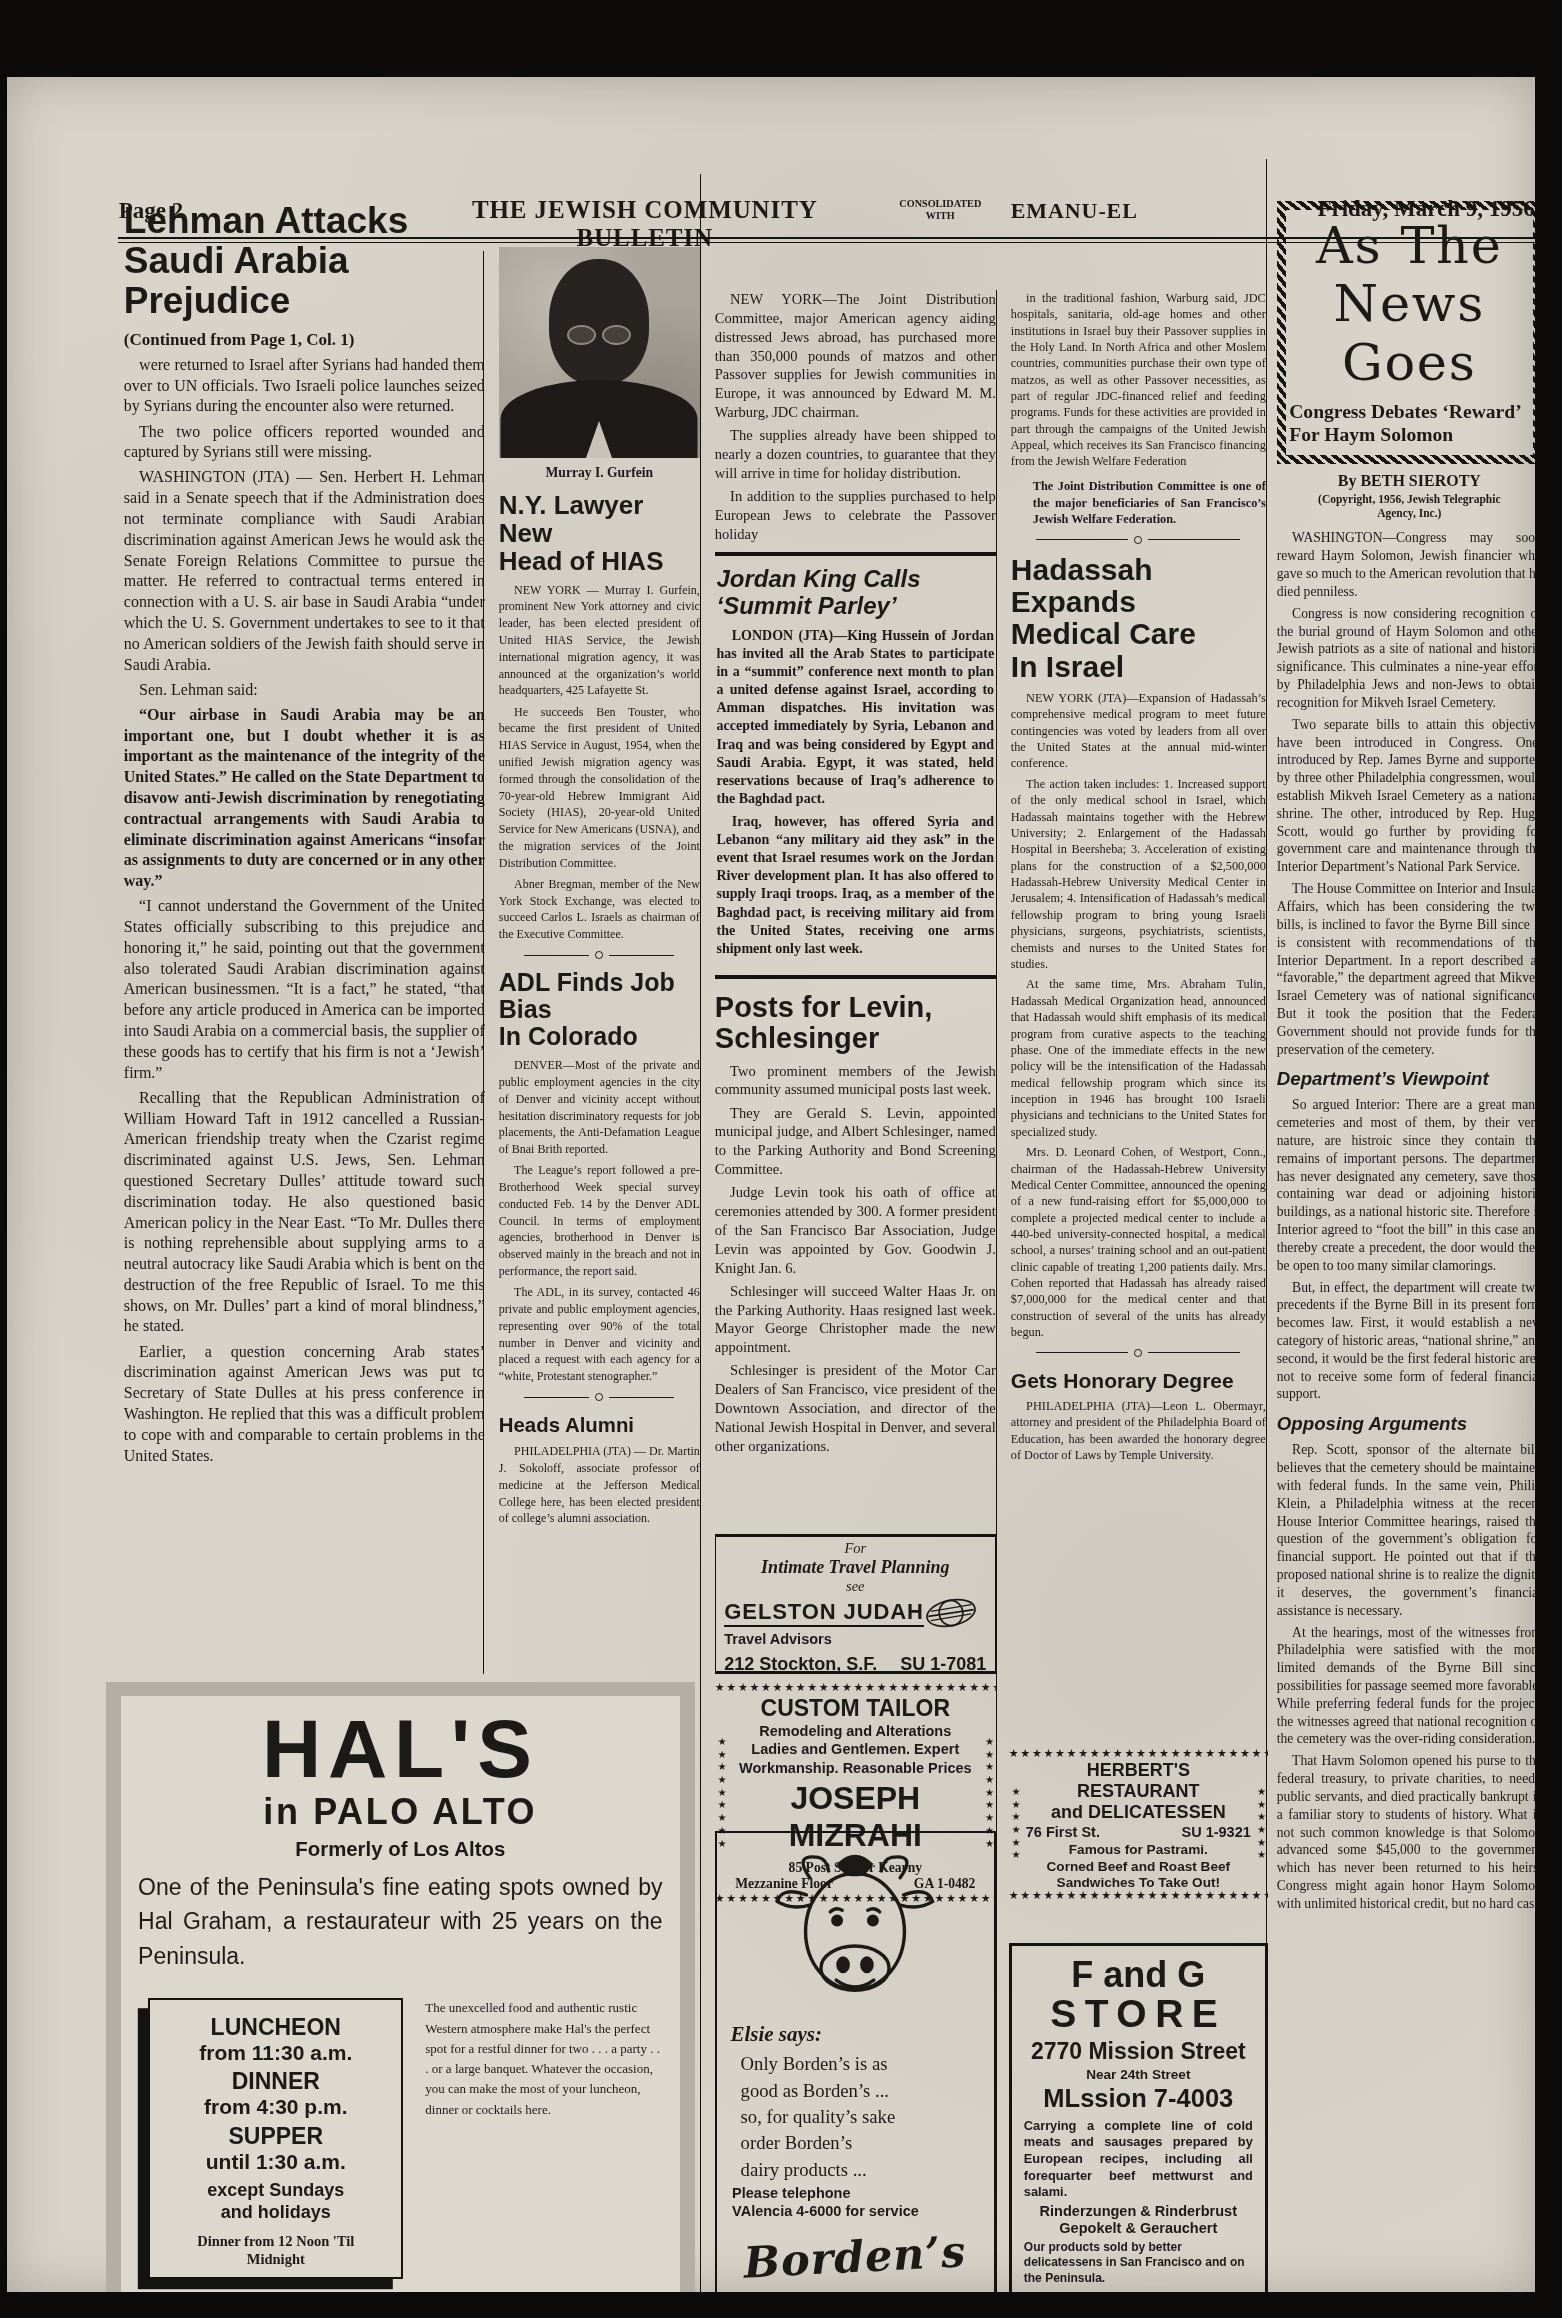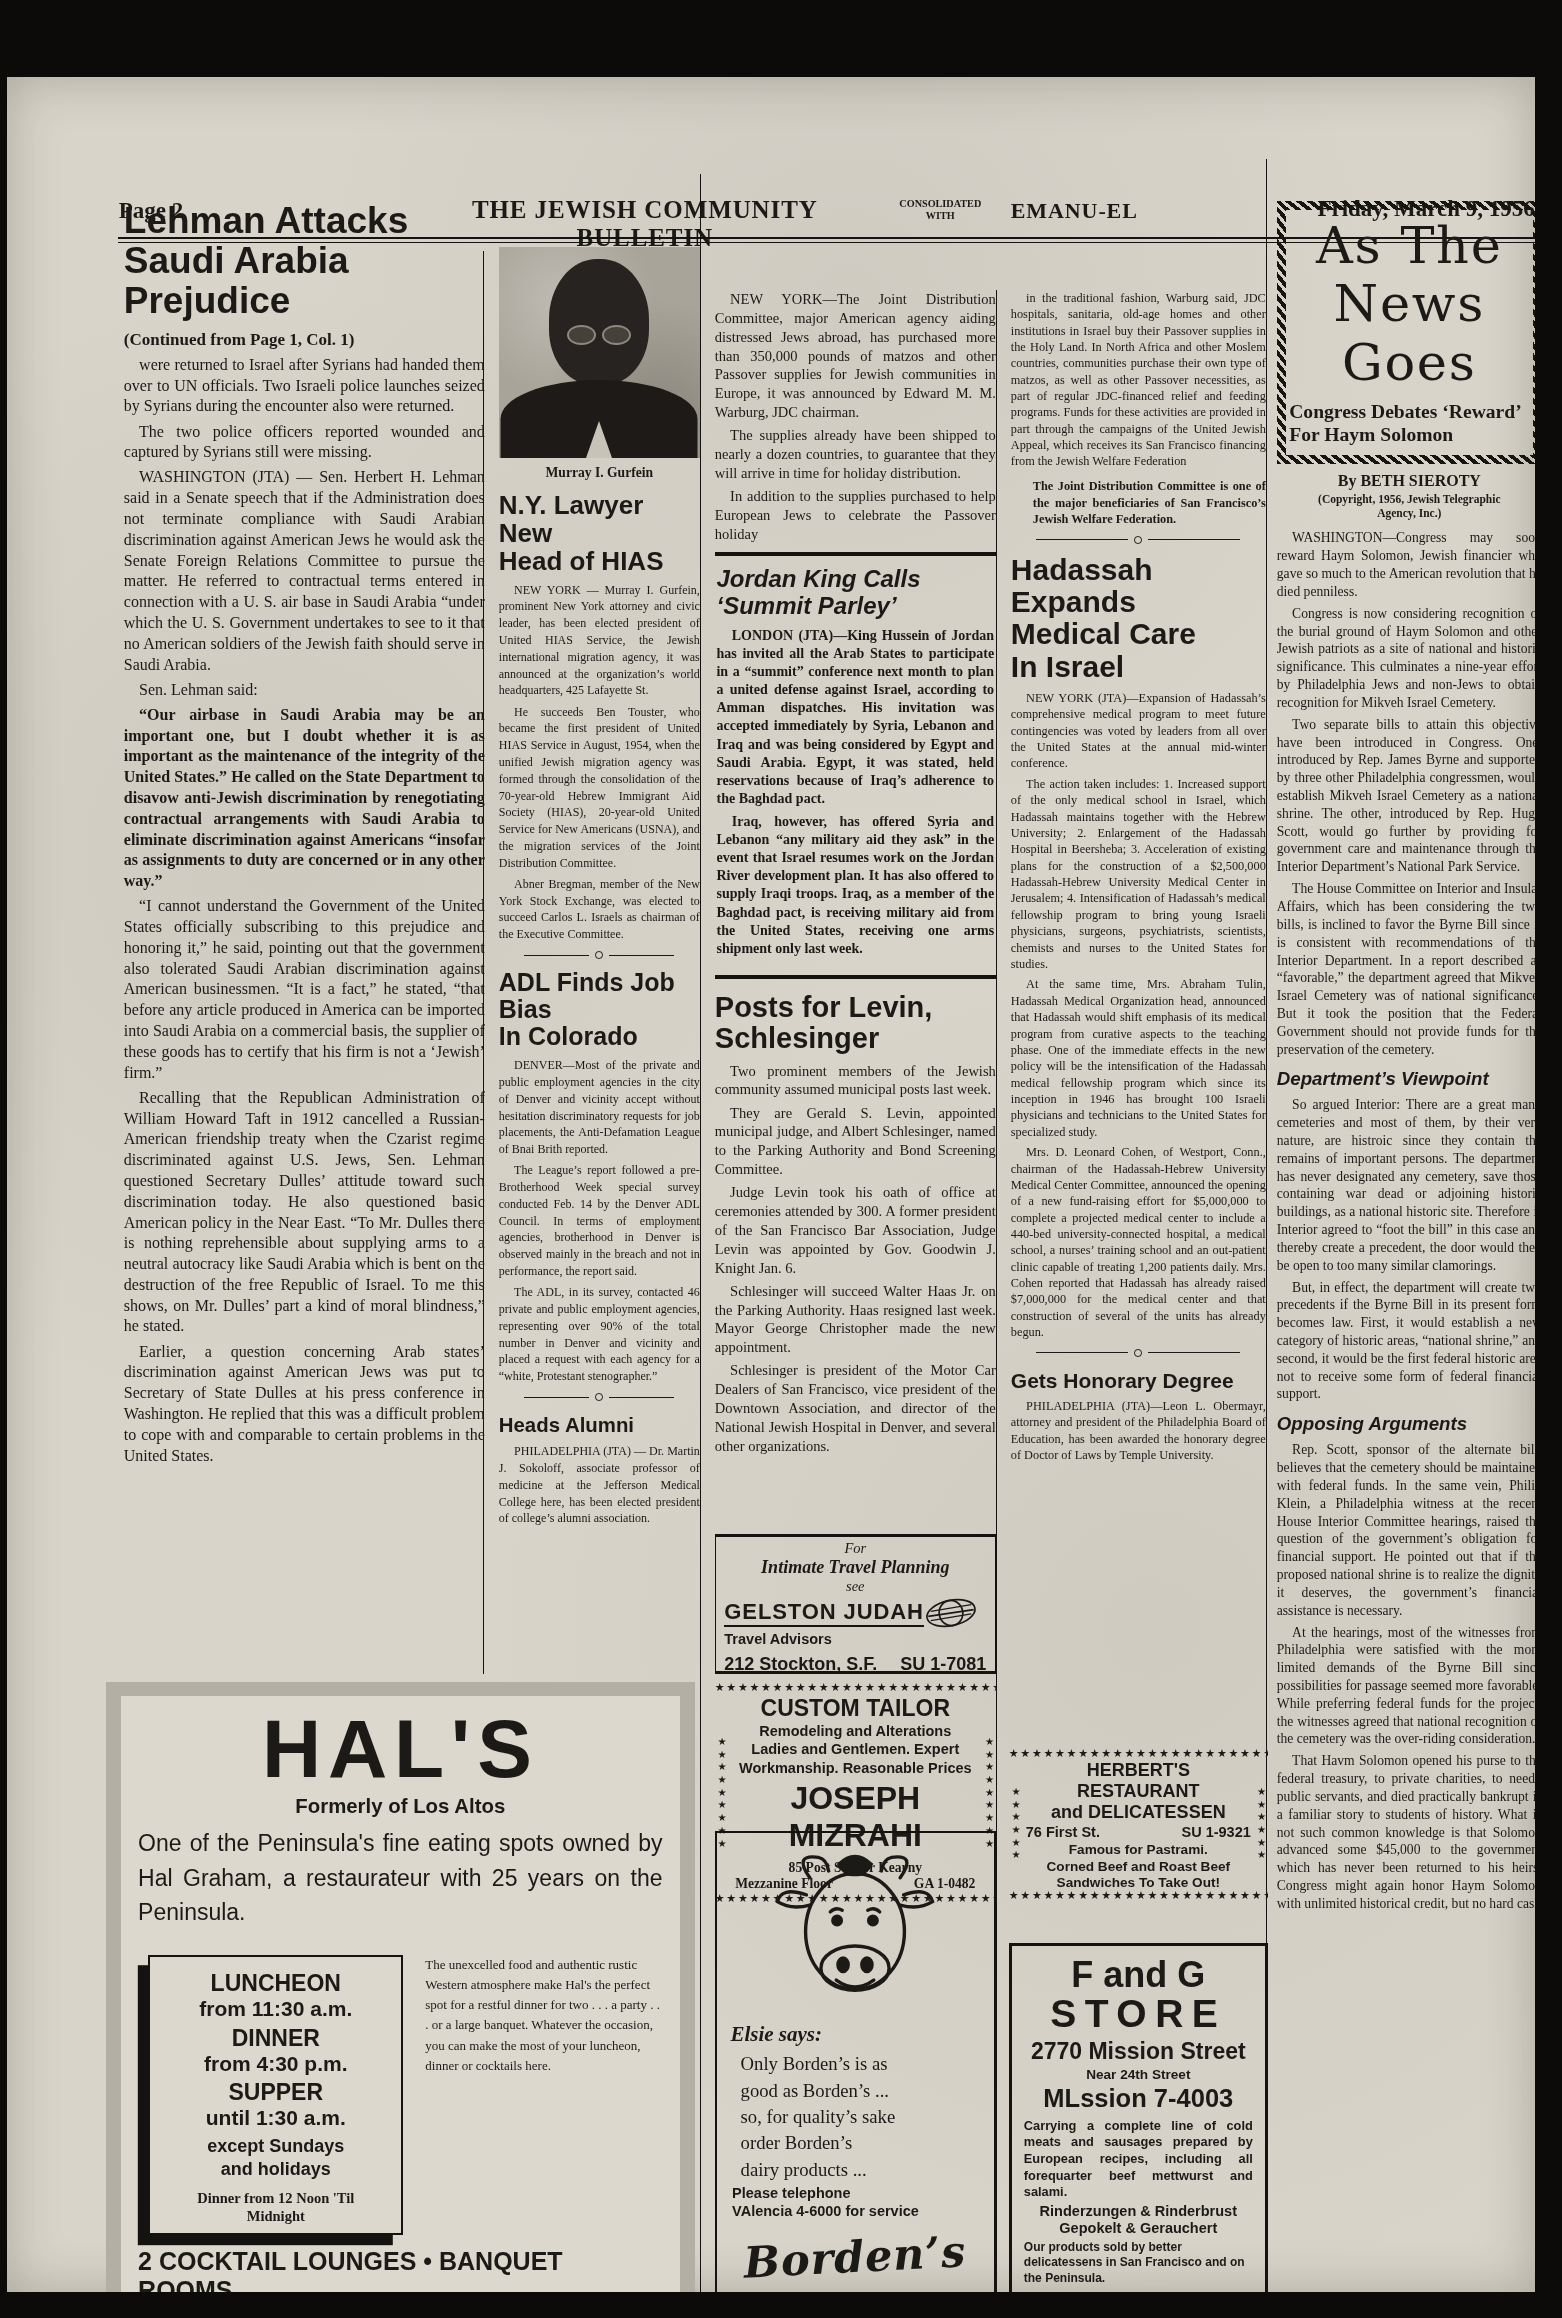--- a/index.html
+++ b/index.html
@@ -338,20 +338,21 @@
       <div>
           <p>Rep. Scott, sponsor of the alternate bill, believes that the cemetery should be maintained with federal funds. In the same vein, Philip Klein, a Philadelphia witness at the recent House Interior Committee hearings, raised the question of the government’s obligation for financial support. He pointed out that if the proposed national shrine is to realize the dignity it deserves, the government’s financial assistance is necessary.</p>
           <p>At the hearings, most of the witnesses from Philadelphia were satisfied with the more limited demands of the Byrne Bill since possibilities for passage seemed more favorable. While preferring federal funds for the project, the witnesses agreed that national recognition of the cemetery was the over-riding consideration.</p>
           <p>That Havm Solomon opened his purse to the federal treasury, to private charities, to needy public servants, and died practically bankrupt is a familiar story to students of history. What is not such common knowledge is that Solomon advanced some $45,000 to the government which has never been returned to his heirs. Congress might again honor Haym Solomon with unlimited historical credit, but no hard cash</p>
         </div>
     </div>
 
     <div class="ad-hals">
       <div class="hals-inner">
         <div class="hals-name">HAL'S</div>
+        <div class="hals-loc">in PALO ALTO</div>
         <div class="hals-formerly">Formerly of Los Altos</div>
         <p class="hals-intro">One of the Peninsula's fine eating spots owned by Hal Graham, a restaurateur with 25 years on the Peninsula.</p>
         <div class="hals-mid">
           <div class="hals-menu">
             <div class="m-big">LUNCHEON</div>
             <div class="m-med">from 11:30 a.m.</div>
             <div class="m-big">DINNER</div>
             <div class="m-med">from 4:30 p.m.</div>
             <div class="m-big">SUPPER</div>
             <div class="m-med">until 1:30 a.m.</div>

